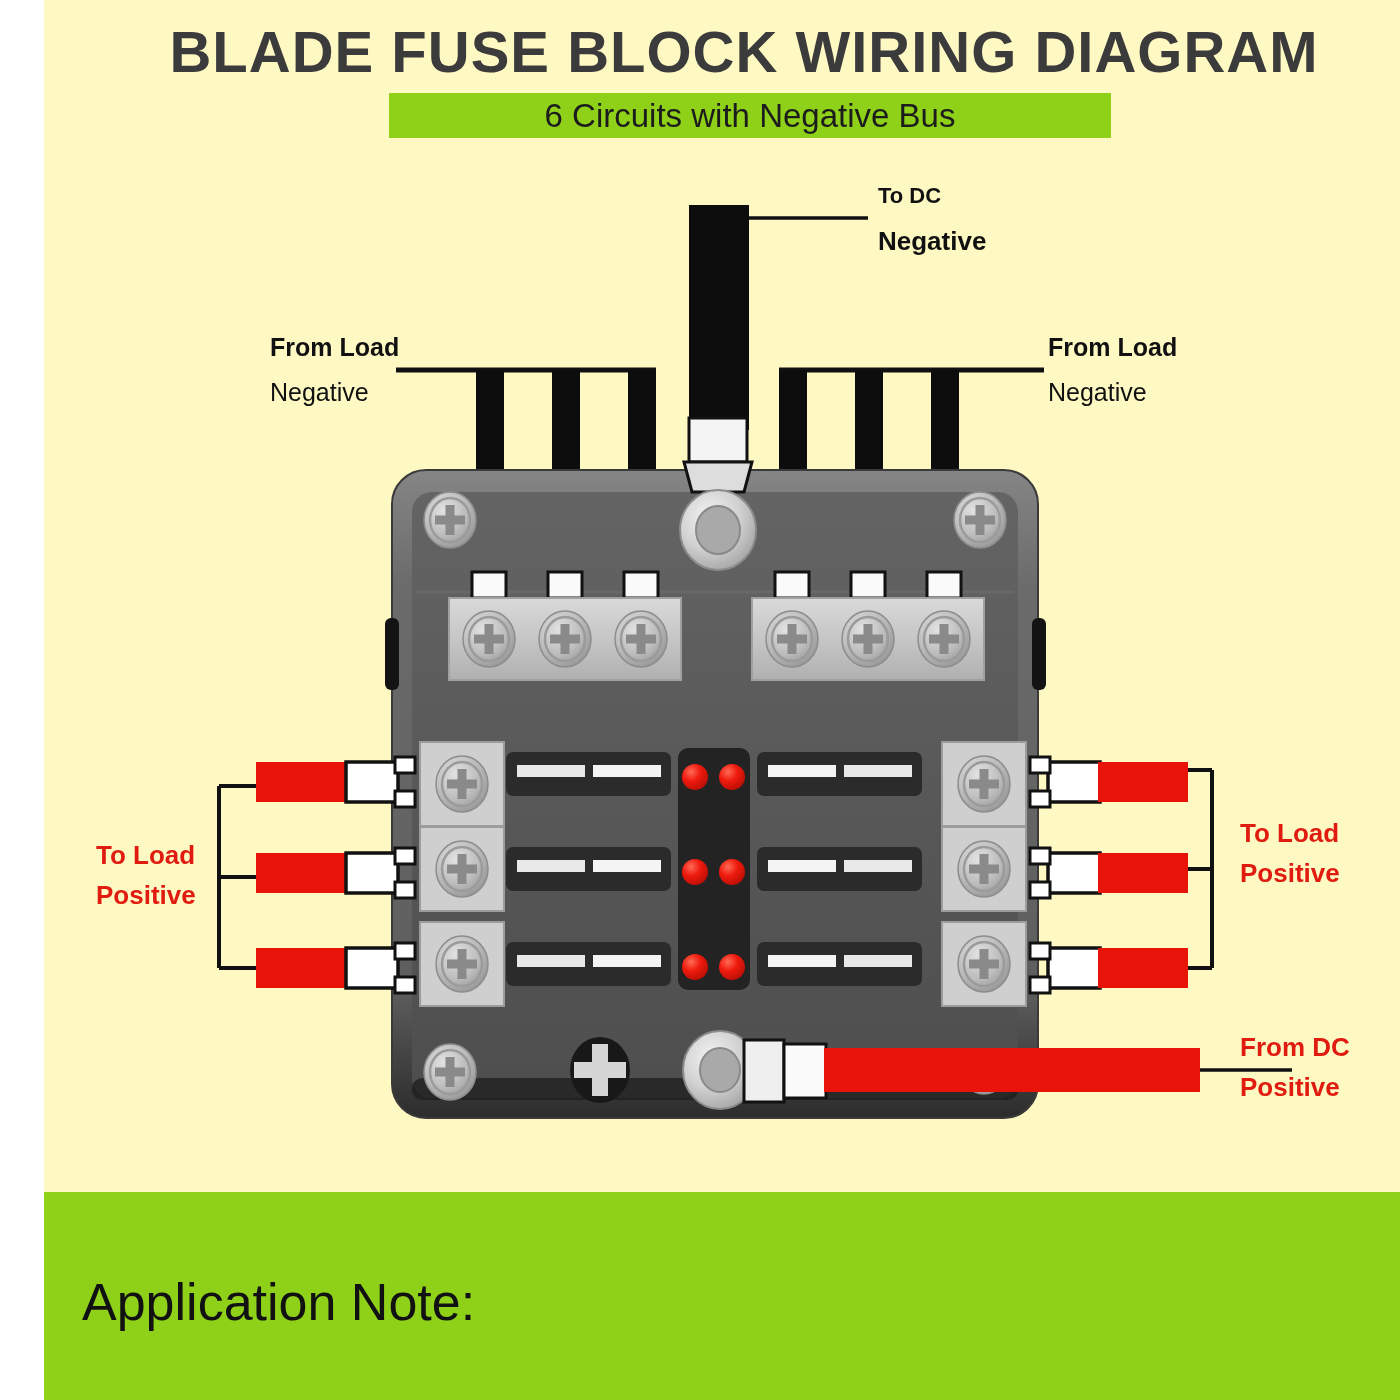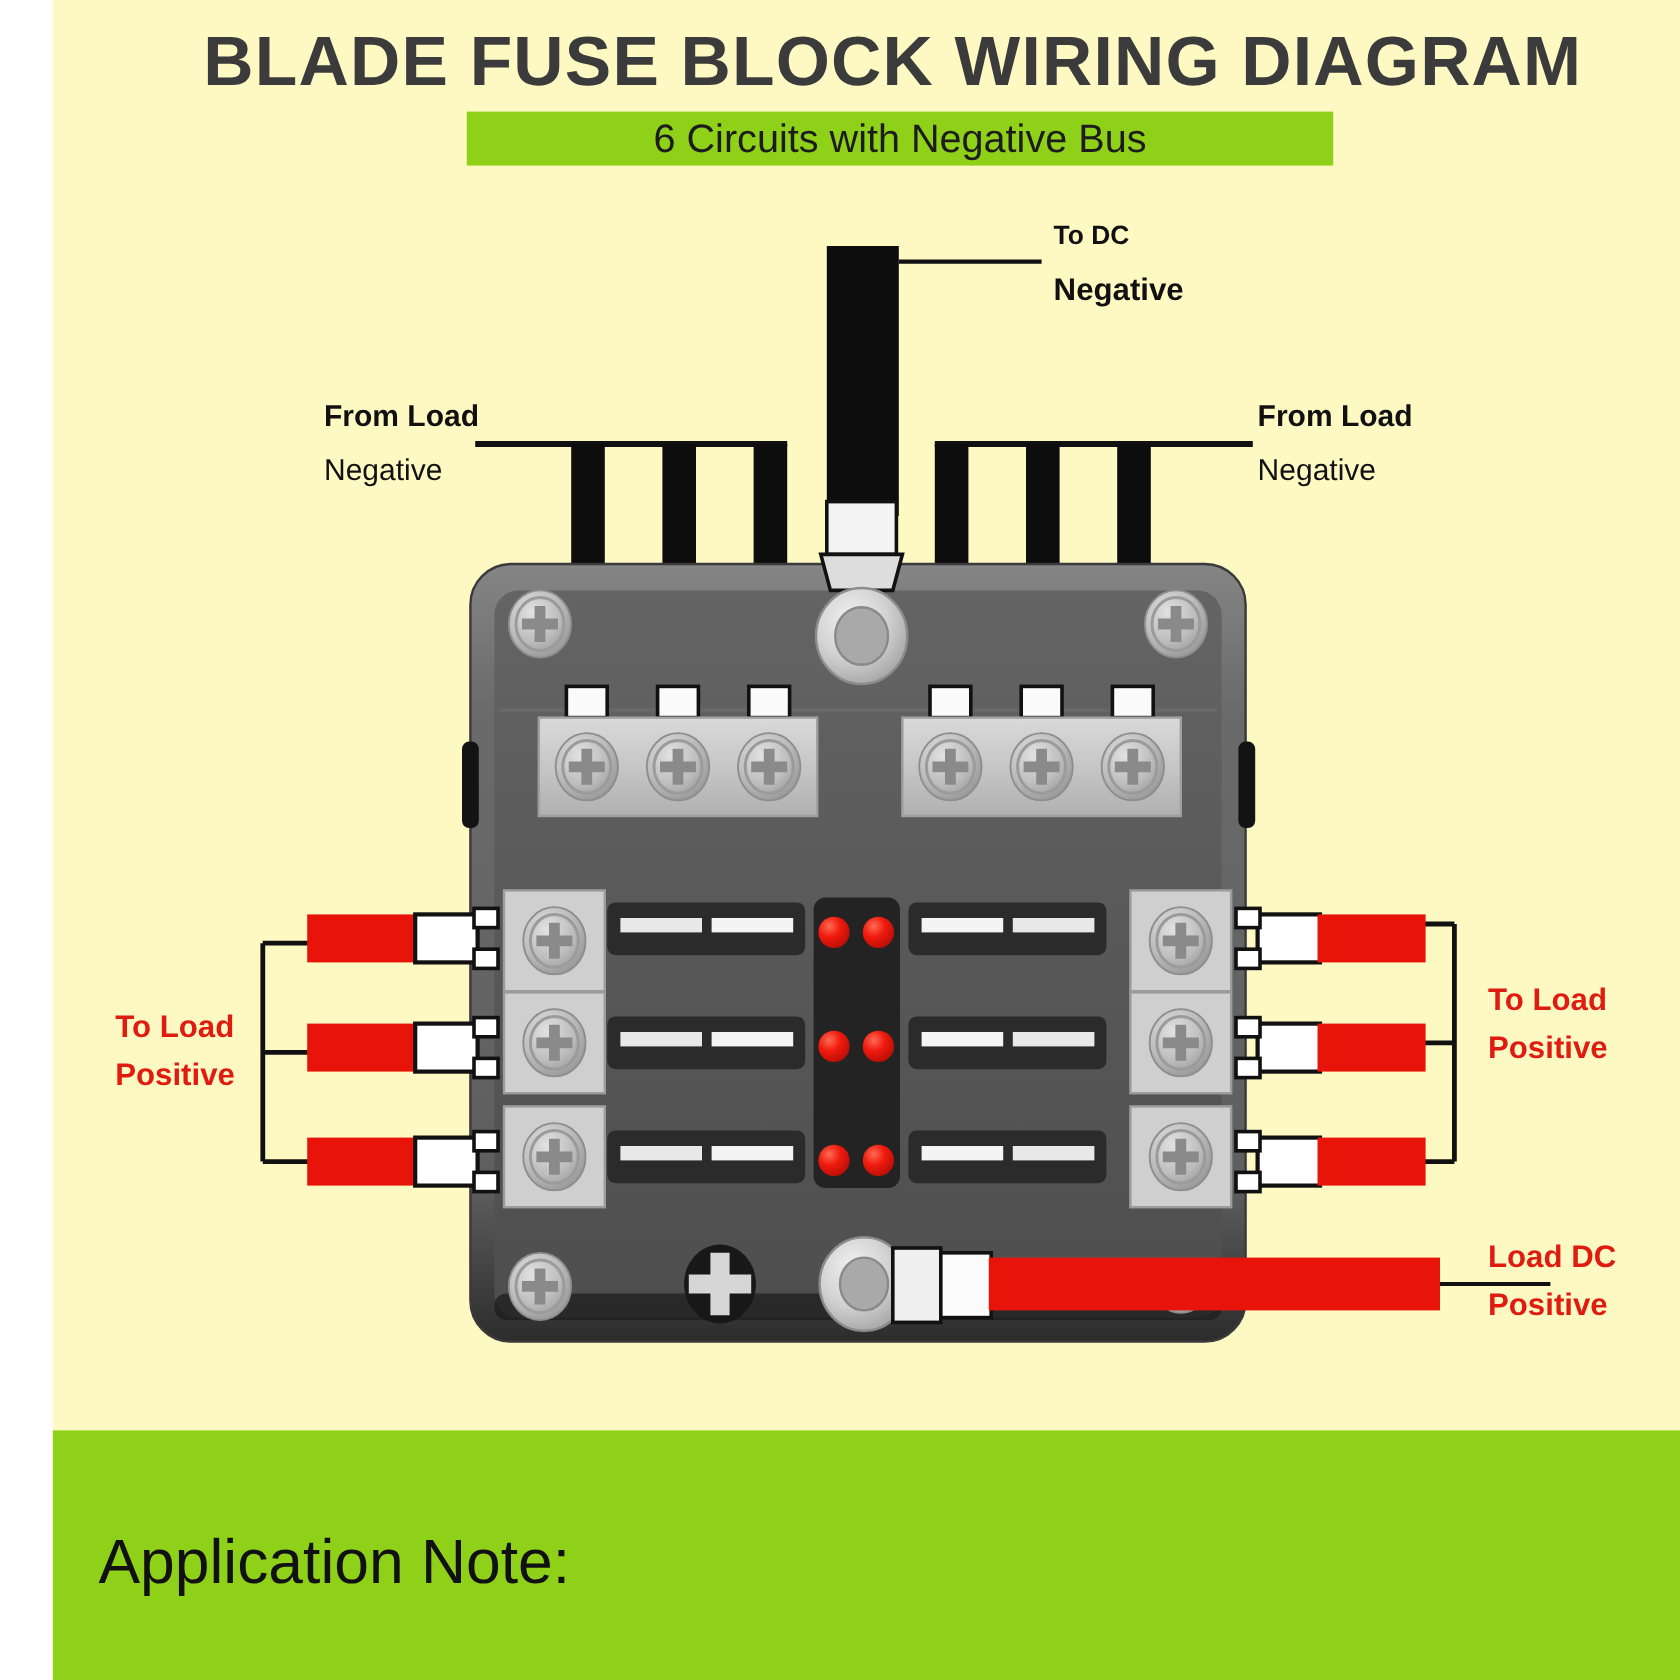--- a/index.html
+++ b/index.html
@@ -294,19 +294,19 @@
 
   <div class="lbl bold" style="left:1004px;top:333px;font-size:25px;">From Load</div>
   <div class="lbl" style="left:1004px;top:378px;font-size:25px;">Negative</div>
 
   <div class="lbl red" style="left:52px;top:840px;font-size:26px;">To Load</div>
   <div class="lbl red" style="left:52px;top:880px;font-size:26px;">Positive</div>
 
   <div class="lbl red" style="left:1196px;top:818px;font-size:26px;">To Load</div>
   <div class="lbl red" style="left:1196px;top:858px;font-size:26px;">Positive</div>
 
-  <div class="lbl red" style="left:1196px;top:1032px;font-size:26px;">Load DC</div>
+  <div class="lbl red" style="left:1196px;top:1032px;font-size:26px;">From DC</div>
   <div class="lbl red" style="left:1196px;top:1072px;font-size:26px;">Positive</div>
 
   <div class="note-band"></div>
   <div class="note-title">Application Note:</div>
 
 </div>
 
 </body></html>

